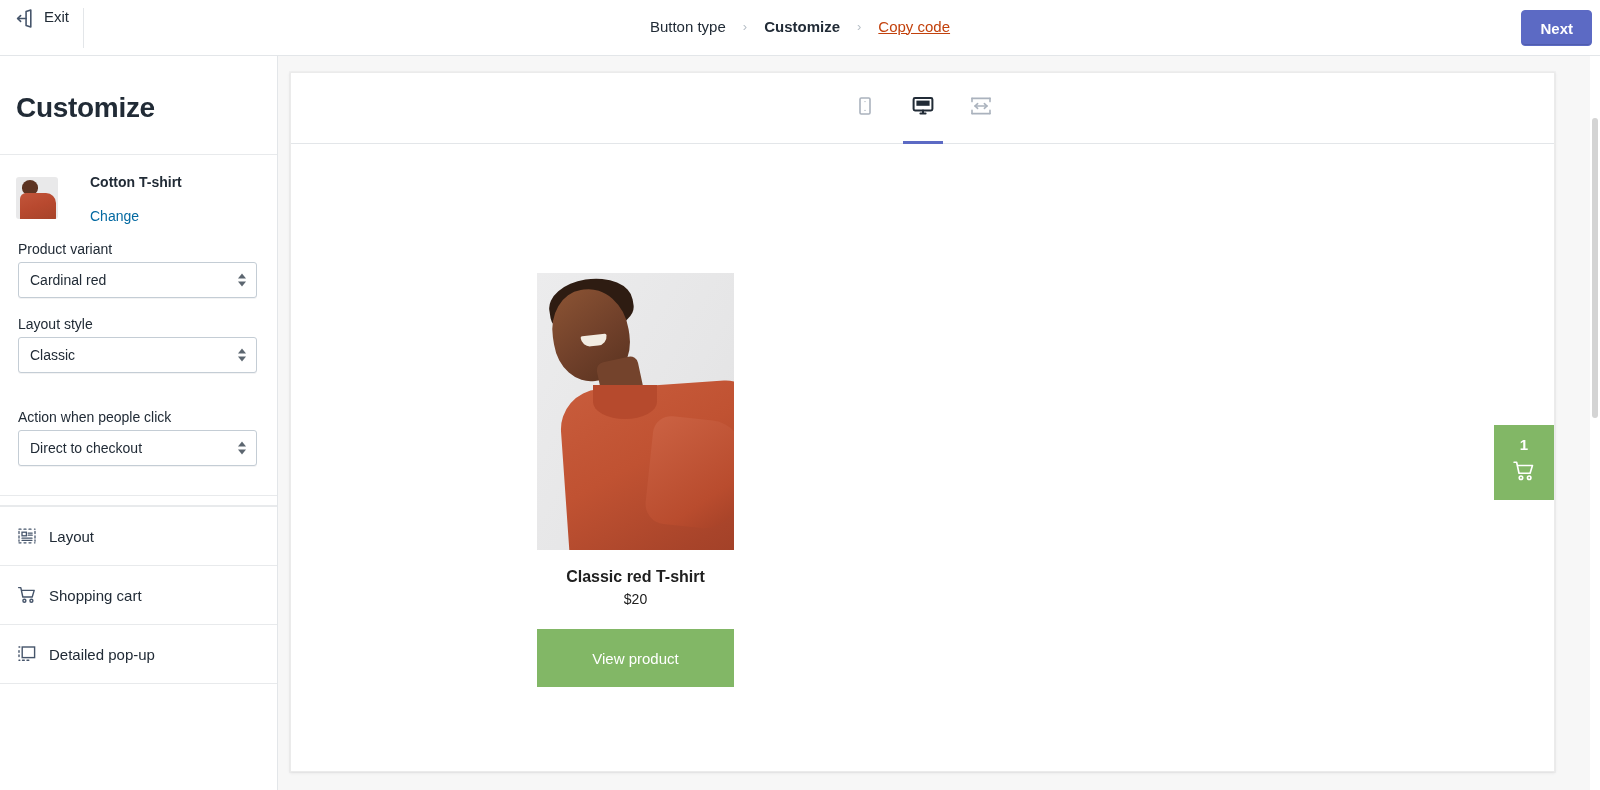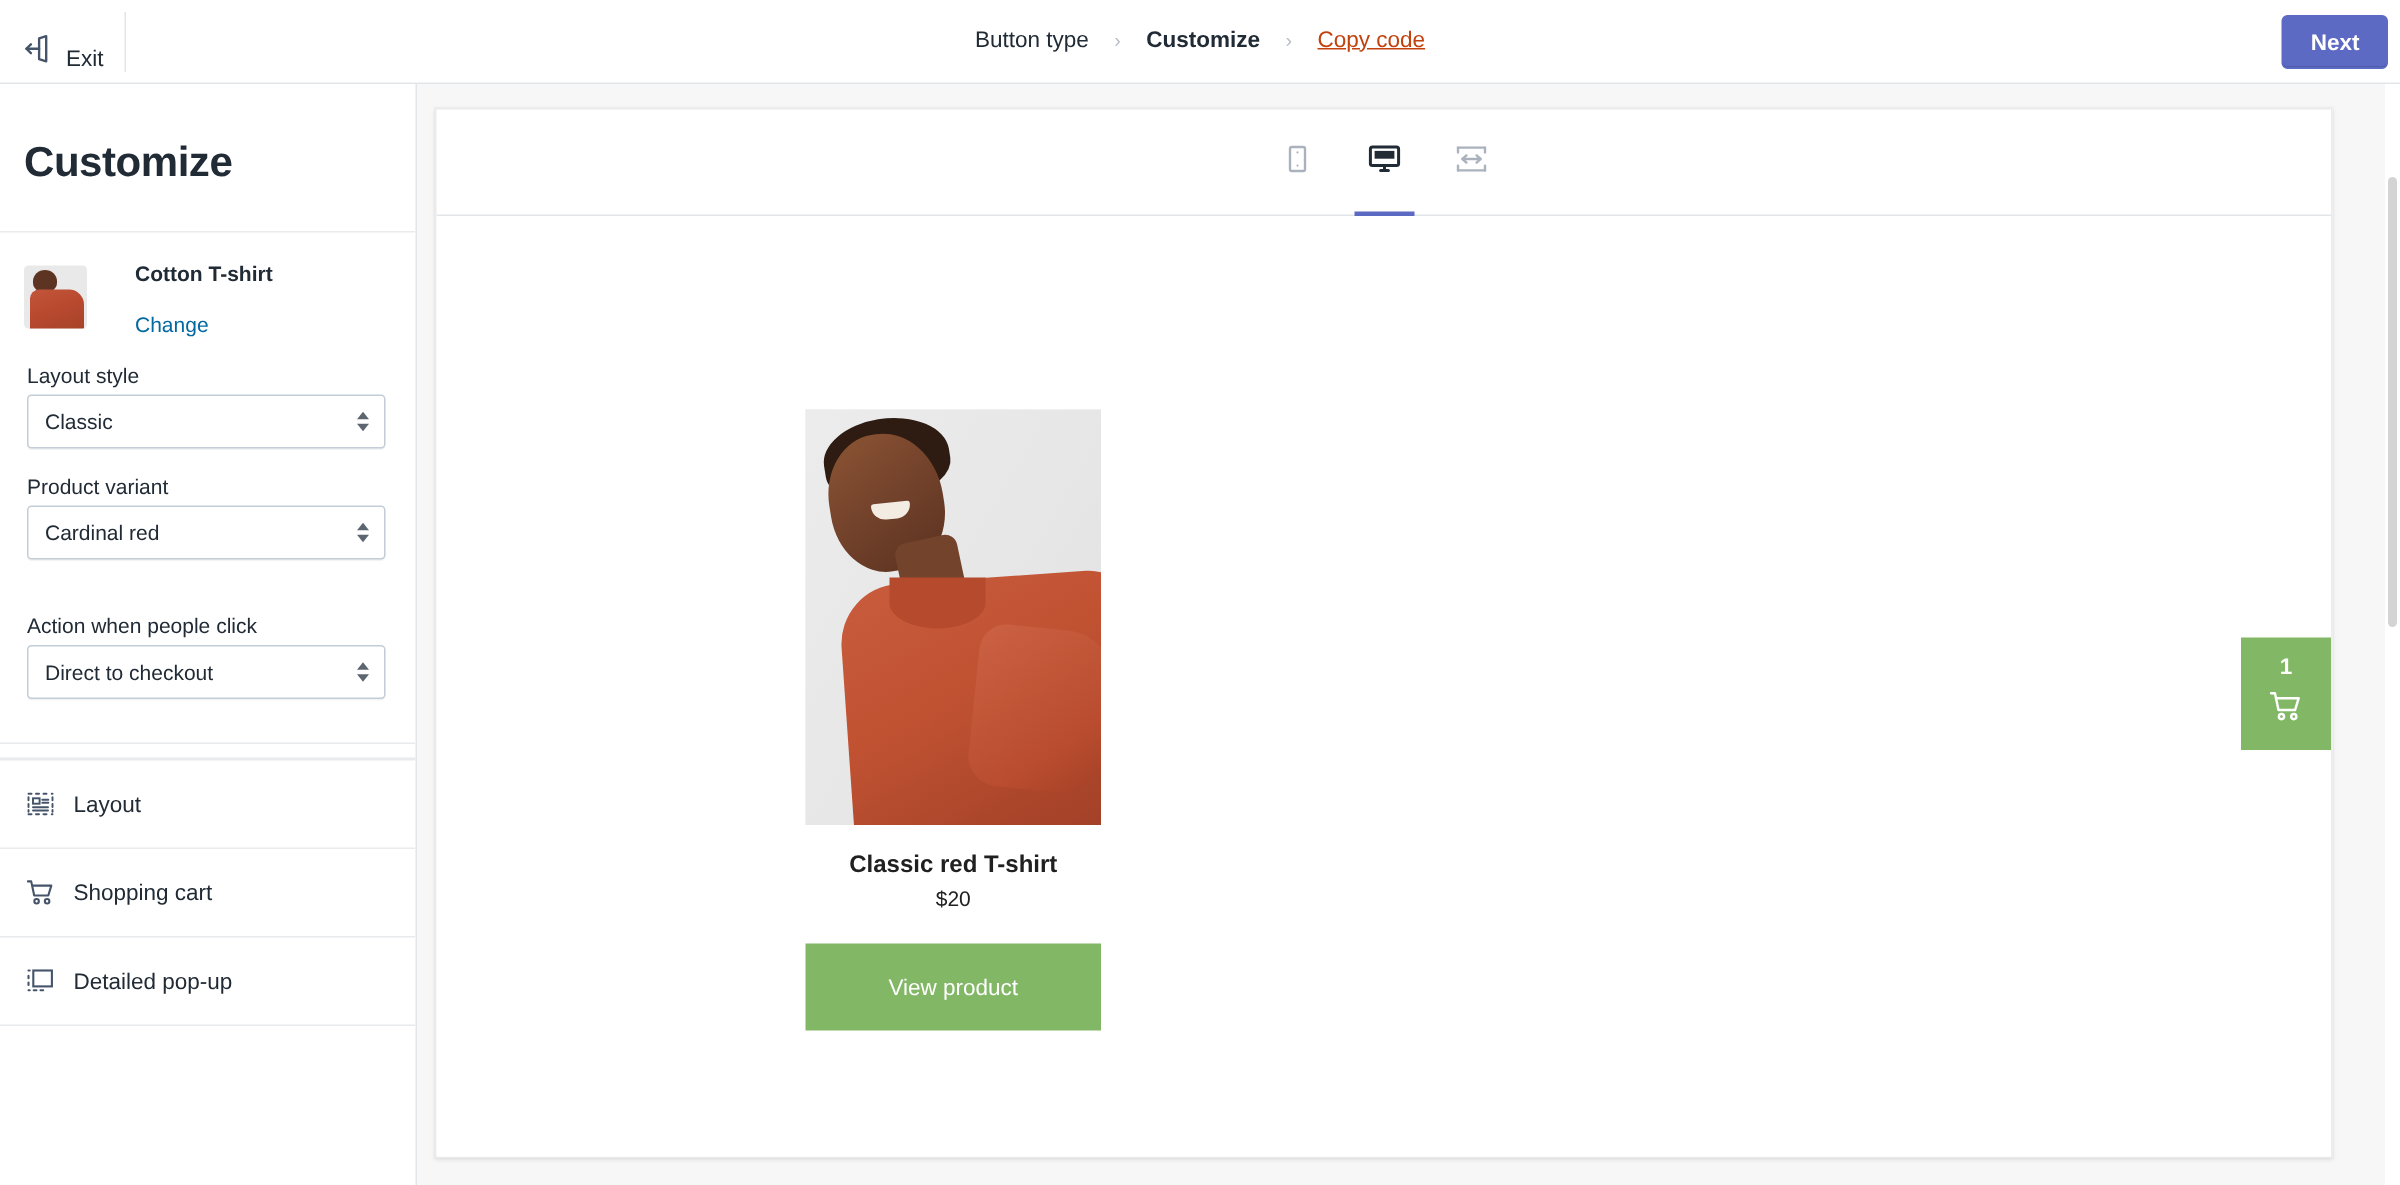--- a/index.html
+++ b/index.html
@@ -14,21 +14,21 @@
   
   .topbar {
     position: absolute; left: 0; top: 0;
     width: 1600px; height: 56px;
     background: #ffffff;
     border-bottom: 1px solid #e3e6e9;
     display: flex; align-items: center;
   }
   .exit-cell {
     width: 84px; height: 40px;
-    display: flex; align-items: flex-end; justify-content: center;
+    display: flex; align-items: flex-start; justify-content: center;
     border-right: 1px solid #e3e6e9;
     gap: 9px; cursor: pointer;
   }
   .exit-label { font-size: 15px; color: #212b36; }
   .breadcrumb {
     position: absolute; left: 0; top: 0; width: 1600px; height: 52px;
     display: flex; align-items: center; justify-content: center;
     gap: 17px; pointer-events: none;
   }
   .crumb { font-size: 15px; color: #212b36; pointer-events: auto; cursor: pointer; }
@@ -253,35 +253,35 @@
     <div class="thumb">
       <div class="hd"></div>
         <div class="sh"></div>
     </div>
     <div>
       <div class="prod-name">Cotton T-shirt</div>
       <div class="prod-change">Change</div>
     </div>
   </div>
 
+  <div class="field" style="margin-top:17px">
+    <div class="field-label">Product variant</div>
+    <div class="select">
+      <span>Cardinal red</span>
+      <span class="steps">
+          <i class="up"></i>
+          <i class="dn"></i>
+        </span>
+    </div>
+  </div>
+
   <div class="field" style="margin-top:18px">
     <div class="field-label">Layout style</div>
     <div class="select">
       <span>Classic</span>
-      <span class="steps">
-          <i class="up"></i>
-          <i class="dn"></i>
-        </span>
-    </div>
-  </div>
-
-  <div class="field" style="margin-top:17px">
-    <div class="field-label">Product variant</div>
-    <div class="select">
-      <span>Cardinal red</span>
       <span class="steps">
           <i class="up"></i>
           <i class="dn"></i>
         </span>
     </div>
   </div>
 
   <div class="field" style="margin-top:36px">
     <div class="field-label">Action when people click</div>
     <div class="select">

